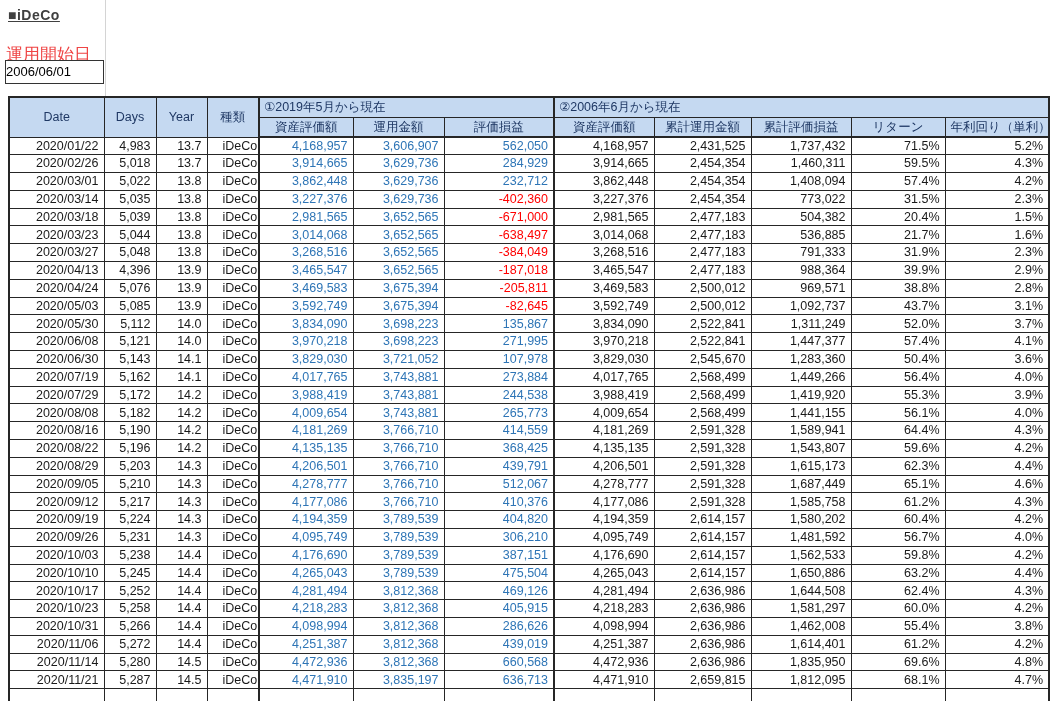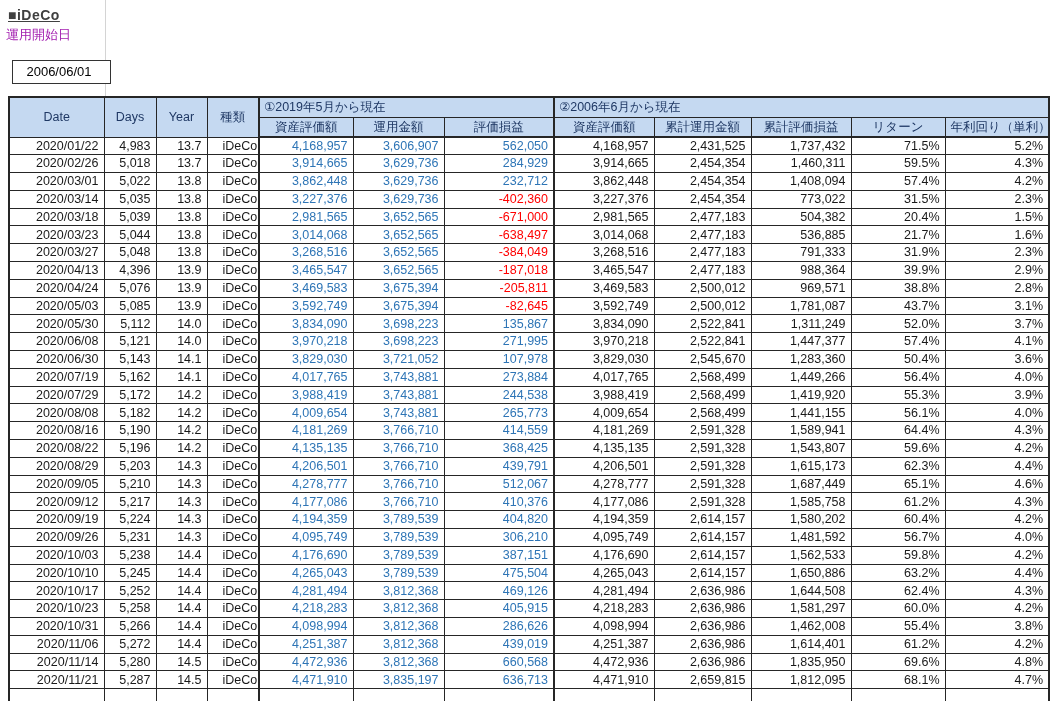--- a/index.html
+++ b/index.html
@@ -3,23 +3,23 @@
 <meta charset="utf-8">
 <style>
   * { margin:0; padding:0; box-sizing:border-box; }
   body { background:#fff; font-family:"Liberation Sans","DejaVu Sans",sans-serif; }
   .screen { position:relative; width:1058px; height:701px; background:#ffffff; overflow:hidden; }
 
   .gridline-v { position:absolute; left:105px; top:0; width:1px; height:96px; background:#d4d4d4; }
 
   .title { position:absolute; left:8px; top:7px; font-size:14px; font-weight:bold;
            text-decoration:underline; color:#404040; letter-spacing:0.5px; }
-  .start-label { position:absolute; left:6px; top:26px; font-size:13px; color:#a21caf; }
-  .start-box { position:absolute; left:12px; top:60px; width:99px; height:24px;
-               border:1px solid #333; font-size:13px; color:#000; text-align:center;
+  .start-label { position:absolute; left:6px; top:43px; font-size:17px; color:#ef4444; }
+  .start-box { position:absolute; left:5px; top:60px; width:99px; height:24px;
+               border:1px solid #333; font-size:13px; color:#000; text-align:left;
                padding-right:5px; line-height:22px; background:#fff; }
 
   table.sheet { position:absolute; left:8px; top:96px; width:1040px;
                 border-collapse:collapse; table-layout:fixed;
                 border:2px solid var(--border-col,#262626); }
   .sheet th, .sheet td { border:1px solid var(--border-col,#262626); white-space:nowrap;
                          overflow:hidden; padding:0 5px; line-height:1; }
 
   .sheet thead th { background:var(--header-bg,#C5D9F1); color:var(--header-text,#1F3864);
                     font-weight:normal; font-size:12.5px; height:20px; text-align:center; }
@@ -212,21 +212,21 @@
         <tr>
           <td class="col-date">2020/05/03</td>
           <td class="col-days">5,085</td>
           <td class="col-year">13.9</td>
           <td class="col-type">iDeCo</td>
           <td class="col-s1_asset pos">3,592,749</td>
           <td class="col-s1_invested pos">3,675,394</td>
           <td class="col-s1_pl neg">-82,645</td>
           <td class="col-s2_asset">3,592,749</td>
           <td class="col-s2_invested">2,500,012</td>
-          <td class="col-s2_pl">1,781,087</td>
+          <td class="col-s2_pl">1,092,737</td>
           <td class="col-return">43.7%</td>
           <td class="col-annual_yield">3.1%</td>
         </tr>
         <tr>
           <td class="col-date">2020/05/30</td>
           <td class="col-days">5,112</td>
           <td class="col-year">14.0</td>
           <td class="col-type">iDeCo</td>
           <td class="col-s1_asset pos">3,834,090</td>
           <td class="col-s1_invested pos">3,698,223</td>

